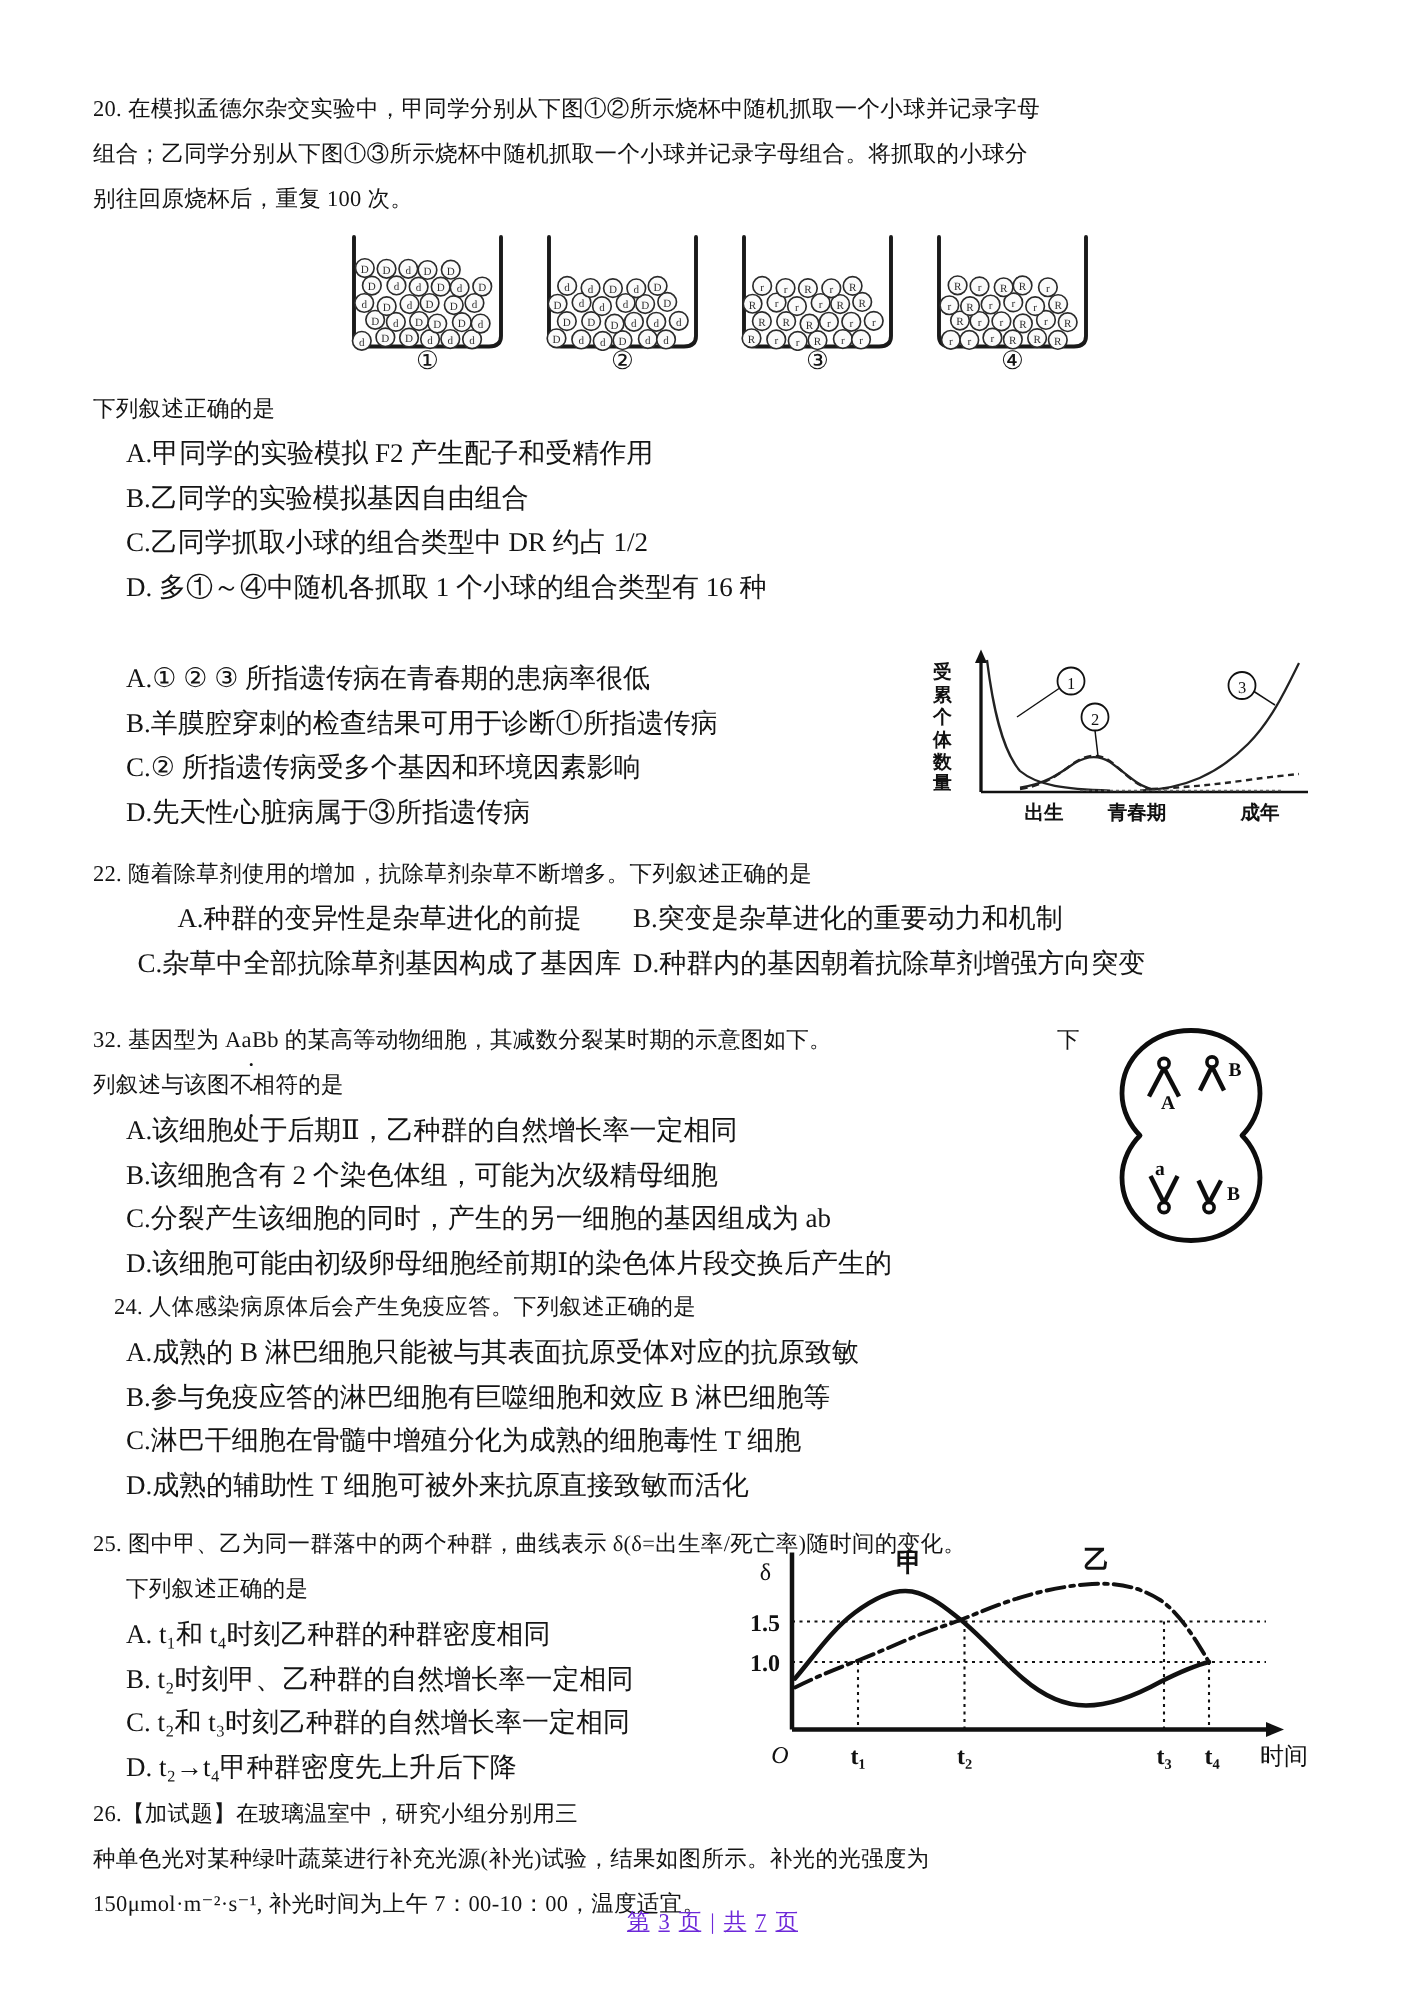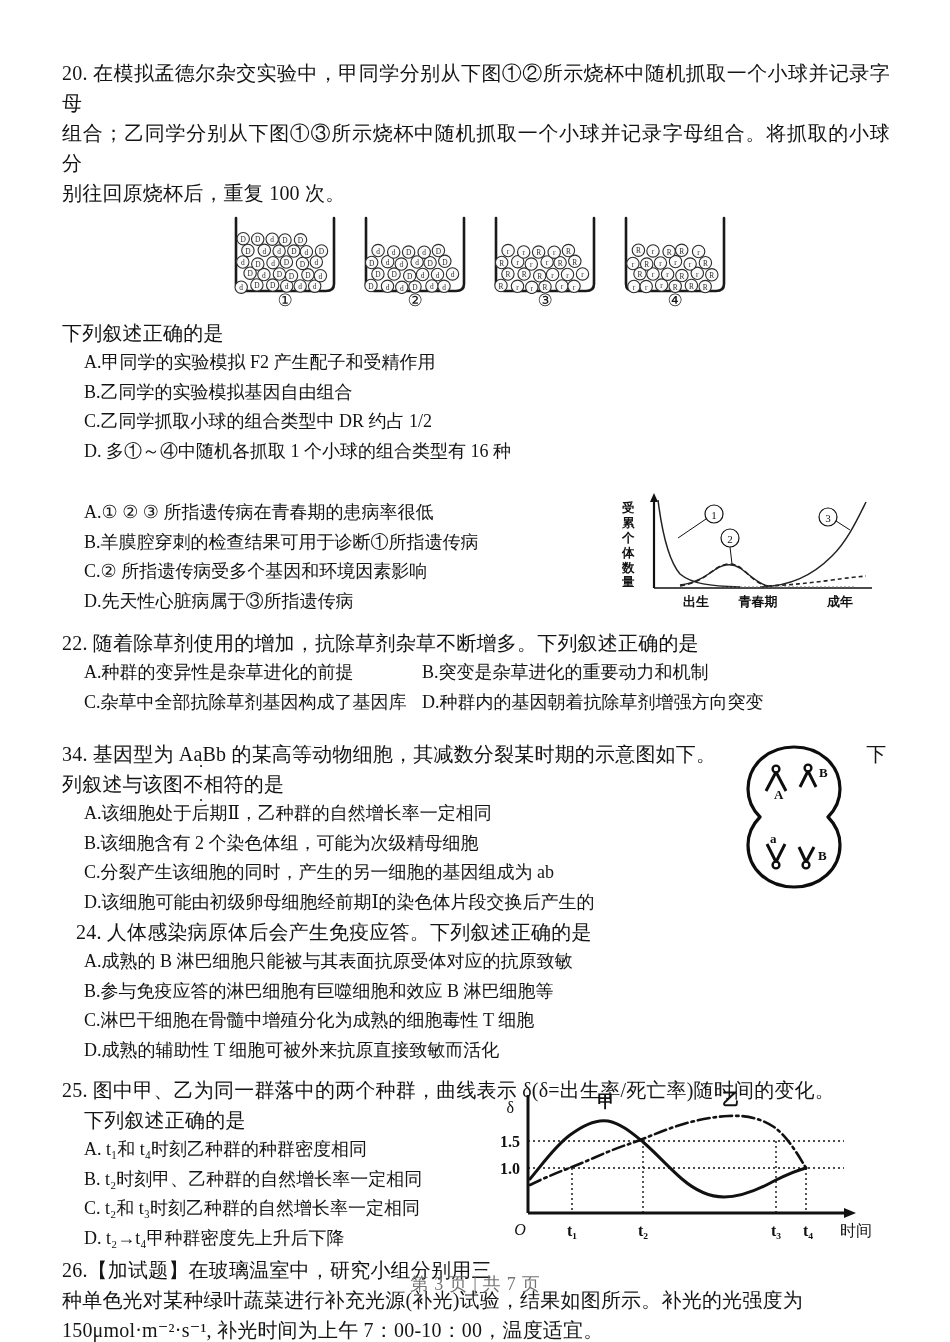--- a/index.html
+++ b/index.html
@@ -24,21 +24,21 @@
   }
   .content {
     position: absolute;
     left: 62px;
     top: 58px;
     width: 828px;
   }
 
   
   .qline {
-    font-size: 20px;
+    font-size: 15px;
     line-height: 30px;
     letter-spacing: 0.2px;
     text-align: justify;
     margin: 0;
   }
   .opt {
     font-size: 18px;
     line-height: 29.5px;
     margin: 0;
     padding-left: 22px;
@@ -109,26 +109,27 @@
     height: 168px;
   }
 
   
   .footer {
     position: absolute;
     left: 0;
     right: 0;
     top: 1272px;
     text-align: center;
-    font-size: 18px;
-    color: #737373;
+    font-size: 15px;
+    color: #6d28d9;
+    text-decoration: underline;
   }
   .footer span { margin: 0 3px; }
 
-  .row2 { display: flex; }
+  .row2 { display: flex; text-align: center; }
   .row2 > div:first-child { width: 360px; flex: none; }
   .spacer-10 { height: 10px; }
   .spacer-22 { height: 22px; }
 </style>
 </head>
 <body>
 
 <div class="page">
 <div class="content">
 
@@ -454,21 +455,21 @@
       <div>
             <p class="opt opt-nopad">D.种群内的基因朝着抗除草剂增强方向突变</p>
           </div>
     </div>
   </div>
 
   <div class="spacer-22"></div>
 
   <div class="blk">
     <div style="position:relative;min-height:160px;">
-      <p class="qline" style="width:828px;"><span>34. 基因型为 AaBb 的某高等动物细胞，其减数分裂某时期的示意图如下。</span><span style="display:inline-block;width:150px;"></span><span>下</span></p>
+      <p class="qline" style="width:828px;"><span>32. 基因型为 AaBb 的某高等动物细胞，其减数分裂某时期的示意图如下。</span><span style="display:inline-block;width:150px;"></span><span>下</span></p>
       <p class="qline"><span>列叙述与该图</span><span class="emph-dots emph-dots3">不相符</span><span>的是</span></p>
 
       <div style="width:620px;">
         <p class="opt">A.该细胞处于后期Ⅱ，乙种群的自然增长率一定相同</p>
         <p class="opt">B.该细胞含有 2 个染色体组，可能为次级精母细胞</p>
         <p class="opt">C.分裂产生该细胞的同时，产生的另一细胞的基因组成为 ab</p>
         <p class="opt">D.该细胞可能由初级卵母细胞经前期Ⅰ的染色体片段交换后产生的</p>
       </div>
 
       <div id="cell23">

